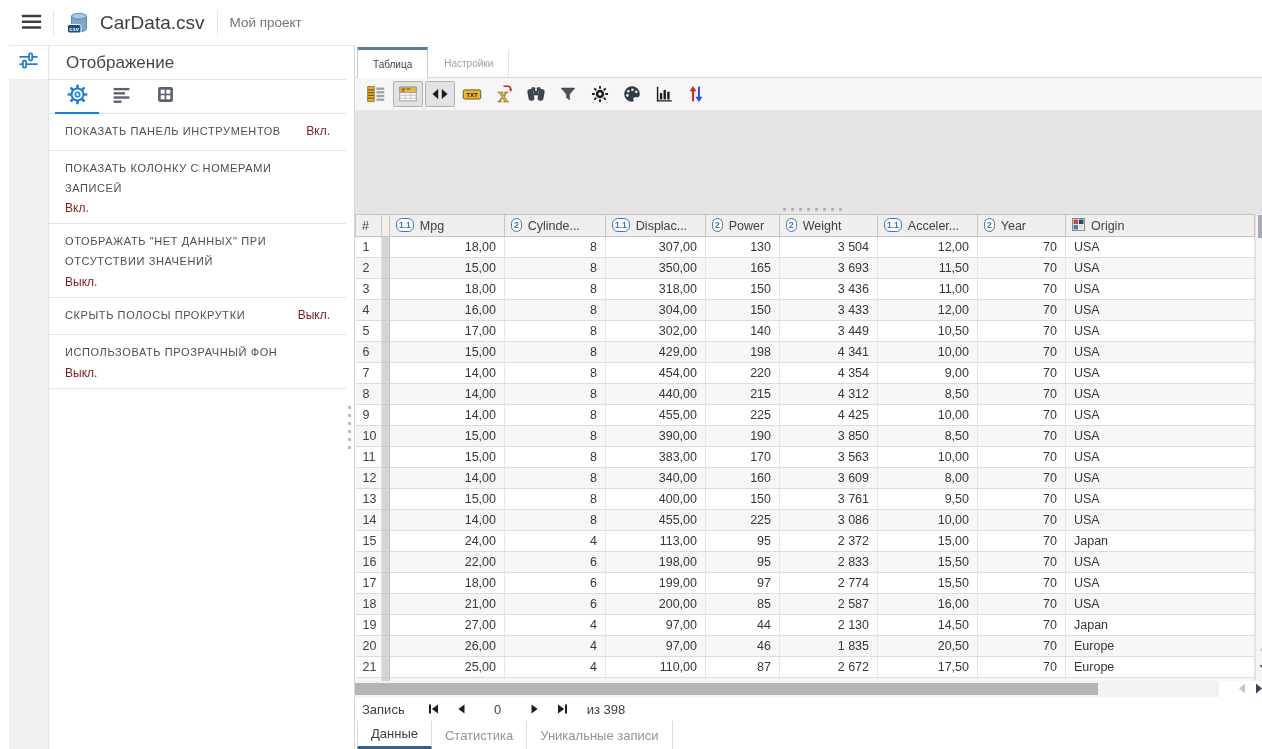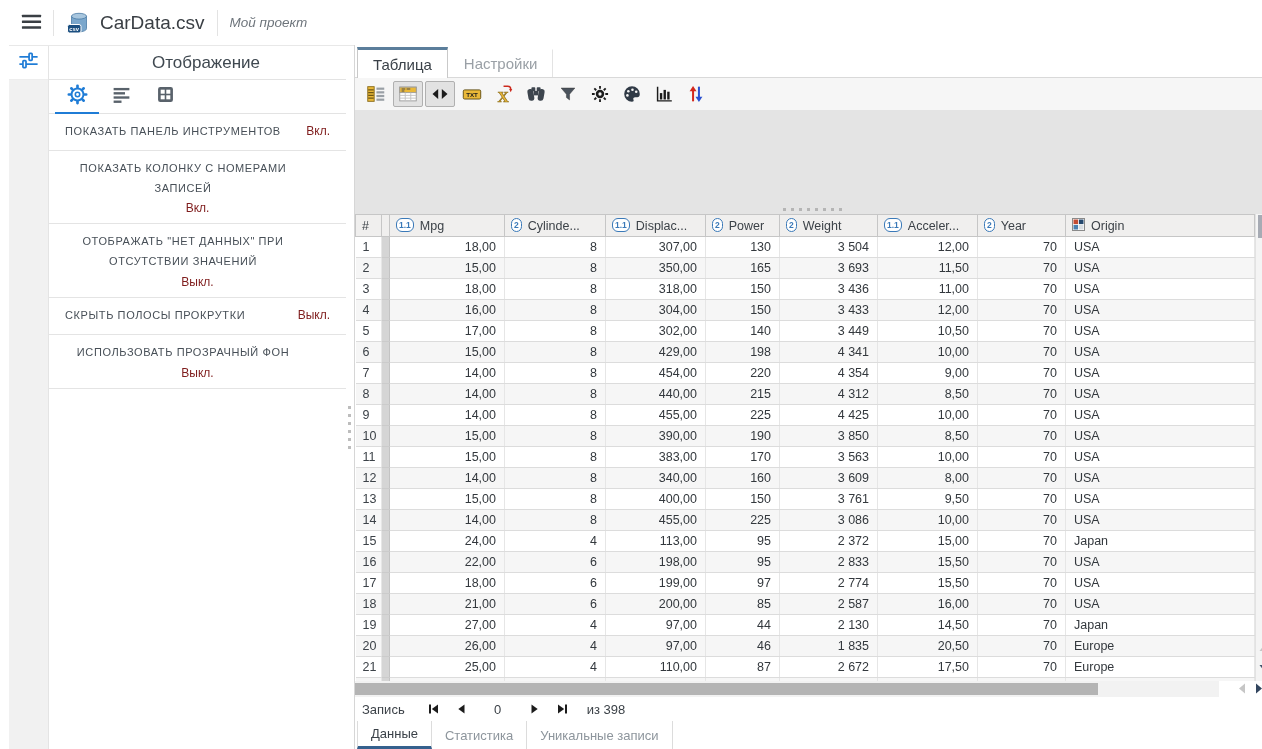--- a/index.html
+++ b/index.html
@@ -6,25 +6,25 @@
   html,body { background:#fff; }
   body { font-family:"Liberation Sans","DejaVu Sans",sans-serif; color:#333; }
   .app { width:1262px; height:749px; background:#fff; overflow:hidden; display:flex; flex-direction:column; position:relative;margin-left:9px; }
 
   
   .topbar { height:45px; display:flex; align-items:center; background:#fff; flex:0 0 45px; }
   .hamburger { border:none; background:transparent; width:44px; height:44px; display:flex; align-items:center; justify-content:center; cursor:pointer; }
   .vdiv { width:1px; height:26px; background:#e3e3e3; }
   .csvicon { margin:0 8px 0 12px; display:flex; }
   .apptitle { font-size:19px; color:#3a3f44; margin-right:12px; }
-  .project { font-size:13.5px; color:#6d747b; margin-left:12px; cursor:pointer;font-style:italic; }
+  .project { font-size:13.5px; color:#6d747b; margin-left:12px; cursor:pointer; }
 
   
   .content { flex:1; display:flex; min-height:0; }
-  .left { display:flex; border-top:1px solid #e8e8e8; flex:0 0 345px;text-align:center; }
+  .left { display:flex; border-top:1px solid #e8e8e8; flex:0 0 345px; }
 
   .rail { width:40px; background:#f1f1f1; border-right:1px solid #e4e4e4; display:flex; flex-direction:column; }
   .rail-top { height:34px; background:#fff; position:relative; display:flex; align-items:center; justify-content:center; cursor:pointer; border-bottom:1px solid #ededed; }
   .rail-accent { position:absolute; left:0; top:0; width:4px; height:34px; }
 
   .sidebar { width:297px; background:#fff; display:flex; flex-direction:column; }
   .sb-header { height:34px; line-height:33px; padding-left:17px; font-size:17px; color:#3f4850; border-bottom:1px solid #e3e3e3; background:#fff; }
   .sb-tabs { height:34px; display:flex; align-items:stretch; padding-left:6px; border-bottom:1px solid #e3e3e3; }
   .sb-tab { width:44px; display:flex; align-items:center; justify-content:center; position:relative; cursor:pointer; }
   .sb-tab.active::after { content:""; position:absolute; left:0; right:0; bottom:-1px; height:2px; background:var(--accent); }
@@ -37,21 +37,21 @@
   .sb-item.inline .sb-value { margin:0 0 0 10px; }
 
   .splitter { width:8px; background:#fff; position:relative; cursor:col-resize; }
   .dotsv { position:absolute; left:2px; top:360px; width:3px; height:46px;
            background-image:repeating-linear-gradient(180deg,#bdbdbd 0 3px,transparent 3px 8px); }
 
   
   .main { flex:1; min-width:0; display:flex; flex-direction:column; border-left:1px solid #d6d6d6; background:#fff; }
 
   .mtabs { height:33px; display:flex; align-items:flex-end; border-bottom:1px solid #d9d9d9; background:#fff; padding-left:2px; flex:0 0 33px; }
-  .mtab { height:28px; padding:0 15px; display:flex; align-items:center; font-size:15px; color:#9aa0a6; border:1px solid transparent; border-bottom:none; cursor:pointer; background:transparent; }
+  .mtab { height:28px; padding:0 15px; display:flex; align-items:center; font-size:10px; color:#9aa0a6; border:1px solid transparent; border-bottom:none; cursor:pointer; background:transparent; }
   .mtab.active { background:#fff; border-color:#c9c9c9; border-top:3px solid var(--tabAccent); color:#3a4148; height:31px; margin-bottom:-1px; }
   .mtab:not(.active) { border-right:1px solid #e3e3e3; }
 
   .toolbar { height:32px; background:#f6f6f6; display:flex; align-items:center; padding:0 0 0 6px; flex:0 0 32px; }
   .tool { width:30px; height:26px; margin-right:2px; border:1px solid transparent; border-radius:2px; background:transparent; display:flex; align-items:center; justify-content:center; padding:0; cursor:pointer; }
   .tool.pressed { background:#e2e2e2; border-color:#b0b0b0; }
   .tool svg { display:block; }
 
   .graypanel { height:104px; background:#e4e4e4; position:relative; flex:0 0 104px; }
   .dotsh { position:absolute; left:50%; bottom:3px; transform:translateX(-50%); width:60px; height:3px;

